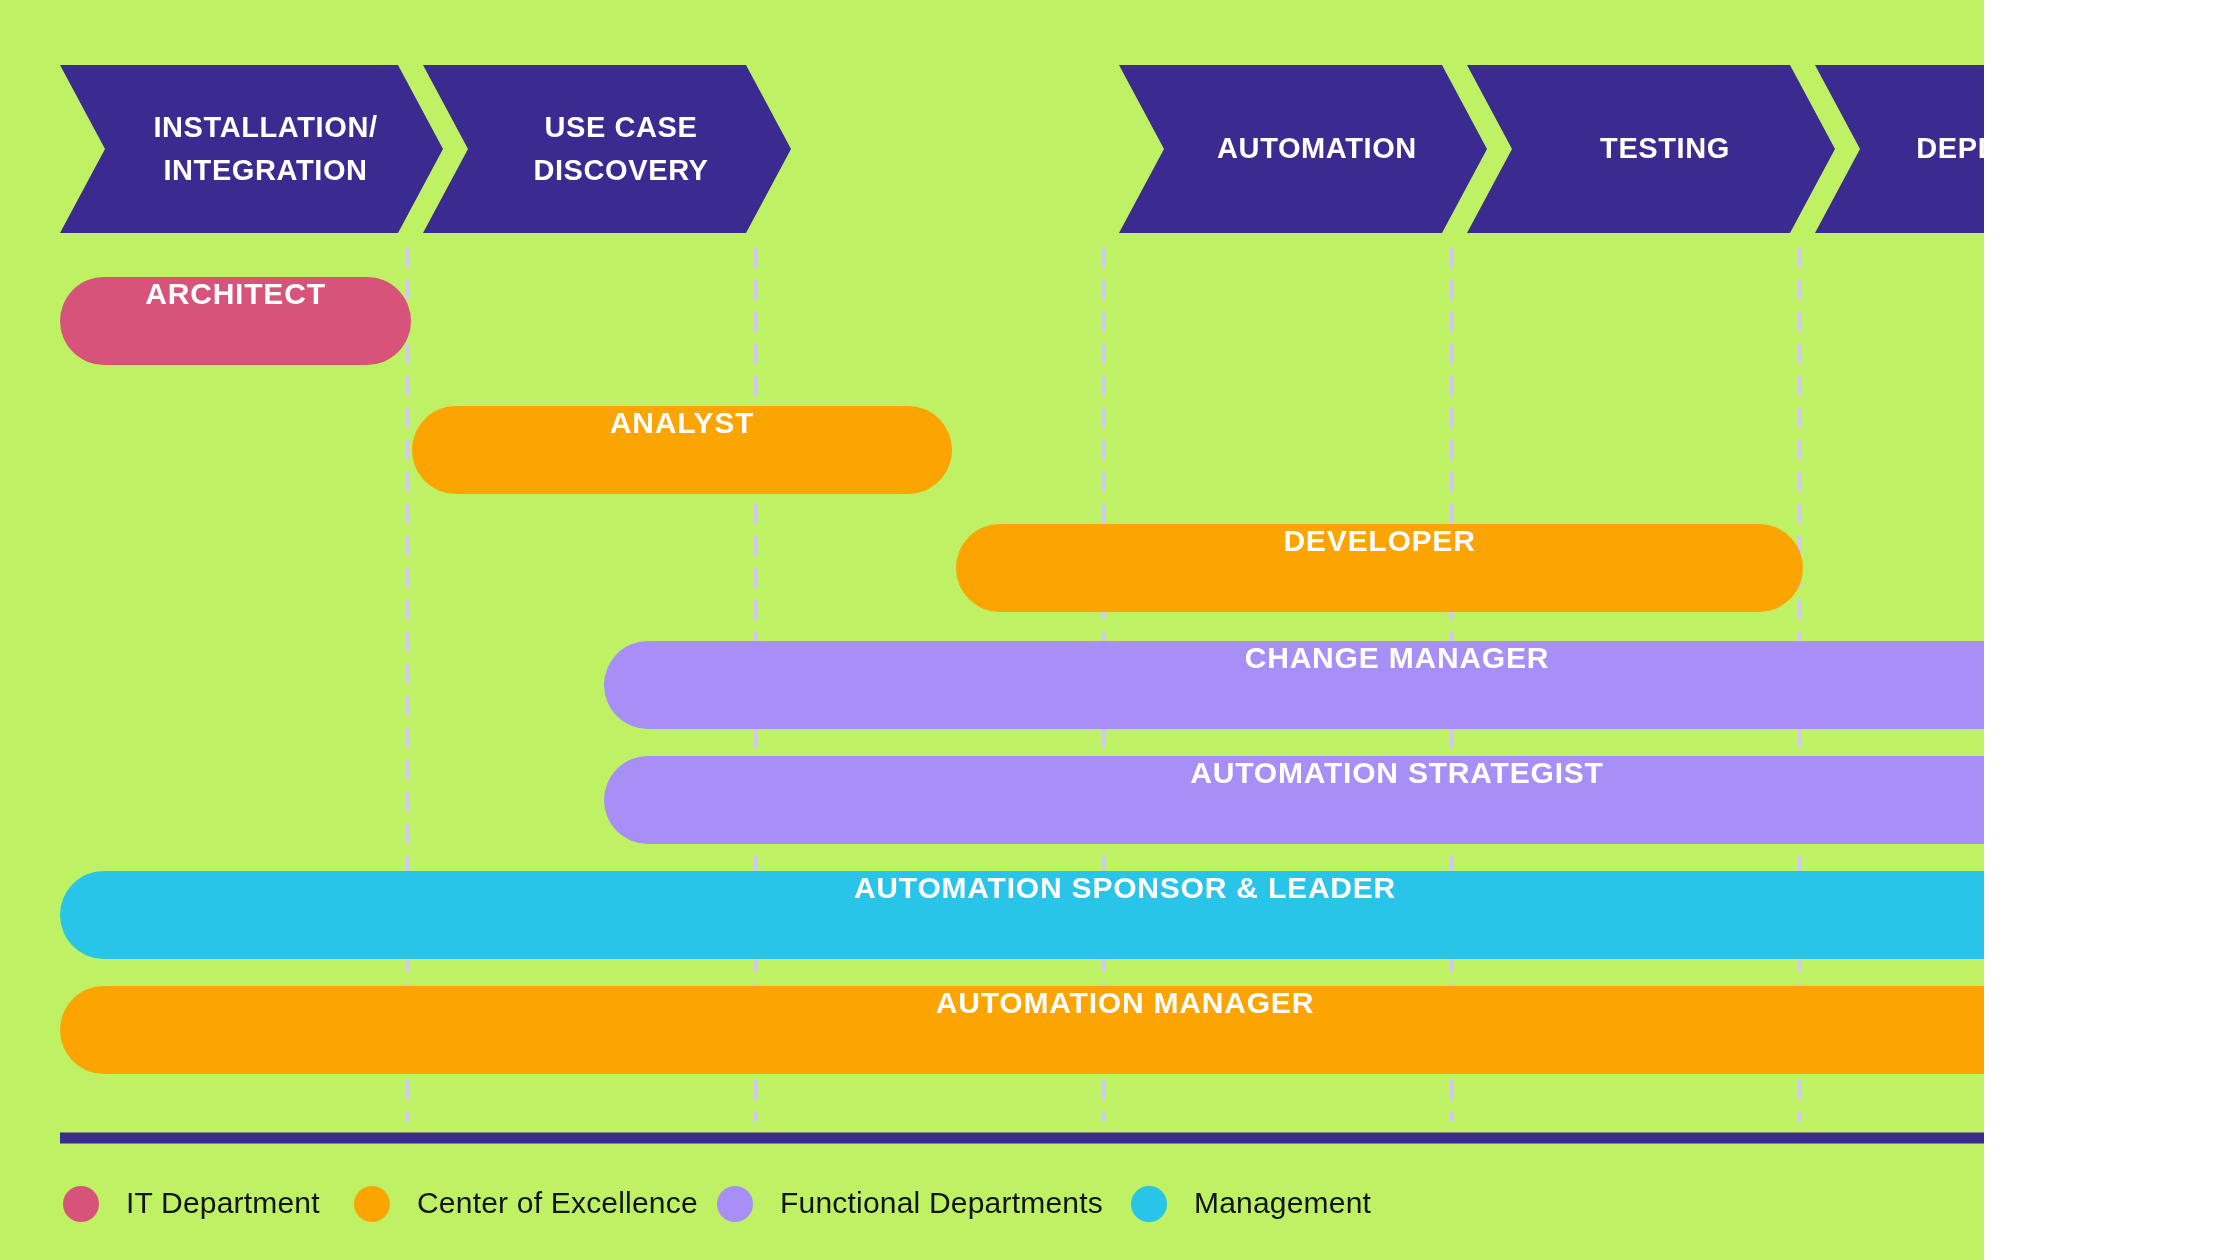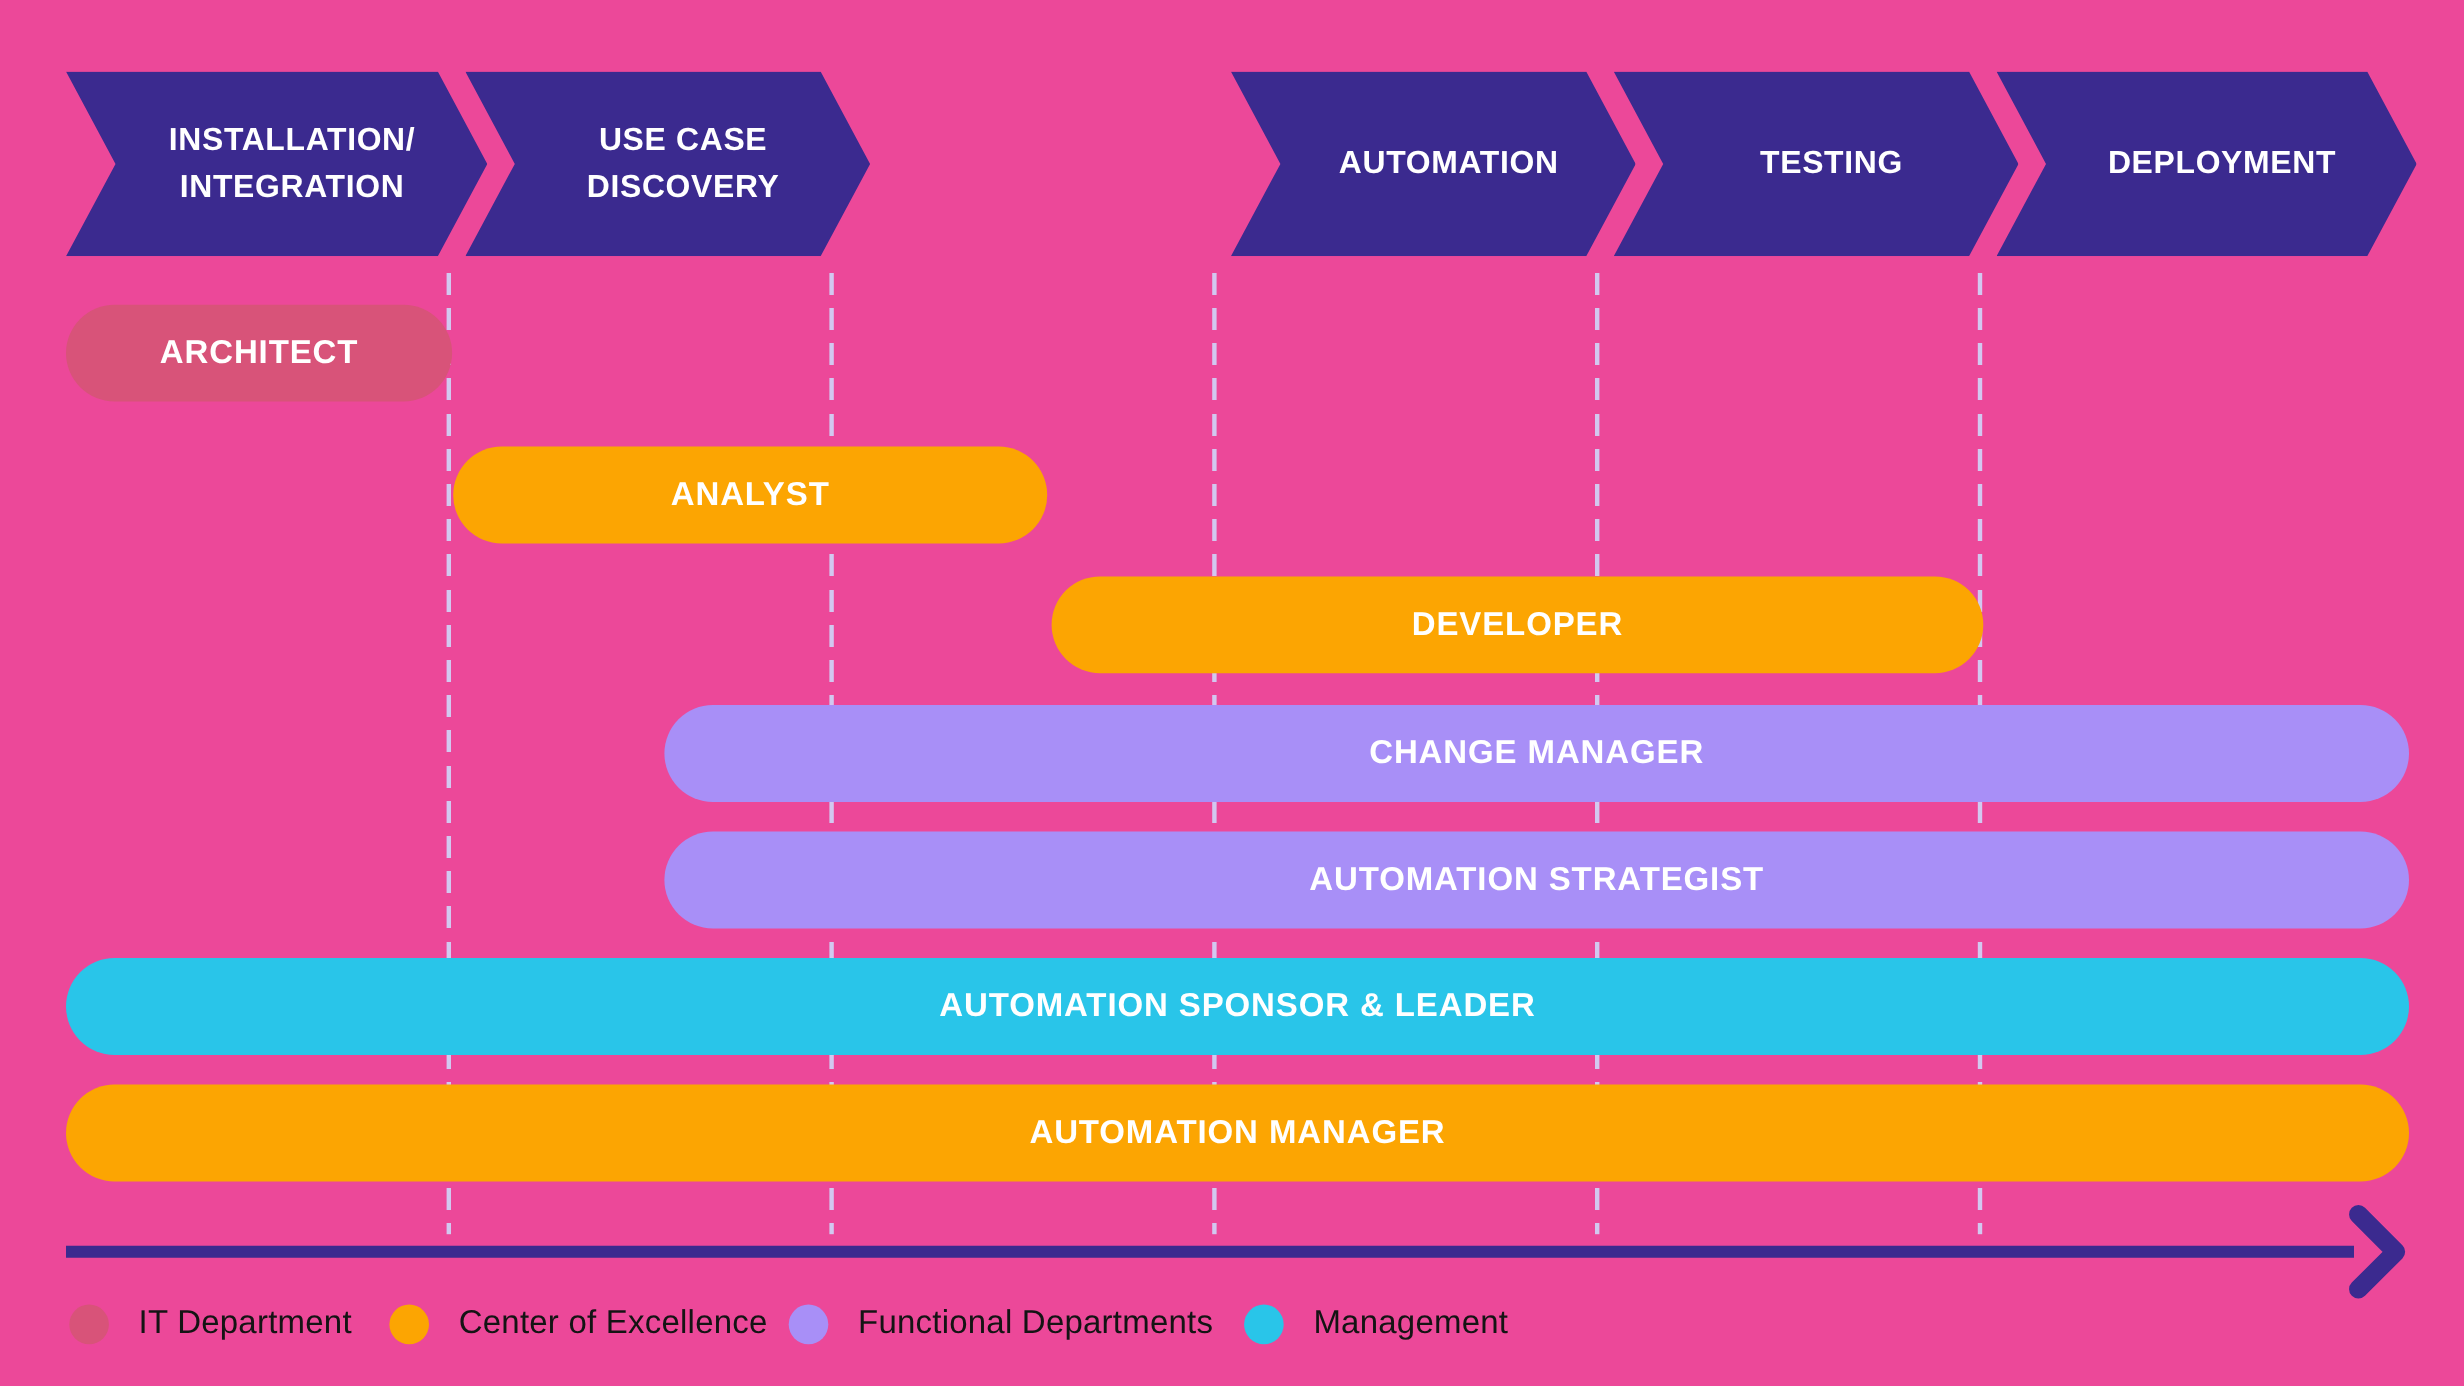--- a/index.html
+++ b/index.html
@@ -1,17 +1,17 @@
 <!DOCTYPE html>
 <html><head>
 <meta charset="utf-8">
 <style>
   html,body{margin:0;padding:0;background:#ffffff;}
   .canvas{
-    position:relative;width:2240px;height:1260px;background:#ec4899;
+    position:relative;width:1984px;height:1260px;background:#bef264;
     font-family:"Liberation Sans",sans-serif;overflow:hidden;
   }
   :root{
     --purple:#3B2A8F; --pink:#D85379; --orange:#FCA502;
     --lavender:#A88FF7; --cyan:#29C5E9; --dashc:#D2C8F0; --ink:#141414;
   }
   
   .divider{
     position:absolute;top:248px;height:874px;width:4px;
     background:repeating-linear-gradient(to bottom,var(--dashc) 0 20px,transparent 20px 32px);
@@ -29,21 +29,21 @@
   .a4{left:1119px;width:368px}
   .a5{left:1467px;width:368px}
   .a6{left:1815px;width:382px}
   .arrow-label{
     color:#fff;font-weight:700;font-size:29px;line-height:1.5;letter-spacing:.6px;
     text-align:center;white-space:pre-line;padding-left:34px;padding-right:6px;
   }
   
   .bar{
     position:absolute;height:88px;border-radius:44px;
-    display:flex;align-items:center;justify-content:center;
+    display:flex;align-items:flex-start;justify-content:center;
   }
   .bar span{color:#fff;font-weight:700;font-size:30px;letter-spacing:.8px;white-space:nowrap;}
   .bg-pink{background:var(--pink)} .bg-orange{background:var(--orange)}
   .bg-lavender{background:var(--lavender)} .bg-cyan{background:var(--cyan)}
   .b-architect{left:60px;top:277px;width:351px}
   .b-analyst{left:412px;top:406px;width:540px}
   .b-developer{left:956px;top:524px;width:847px}
   .b-change{left:604px;top:641px;width:1586px}
   .b-strategist{left:604px;top:756px;width:1586px}
   .b-sponsor{left:60px;top:871px;width:2130px}

